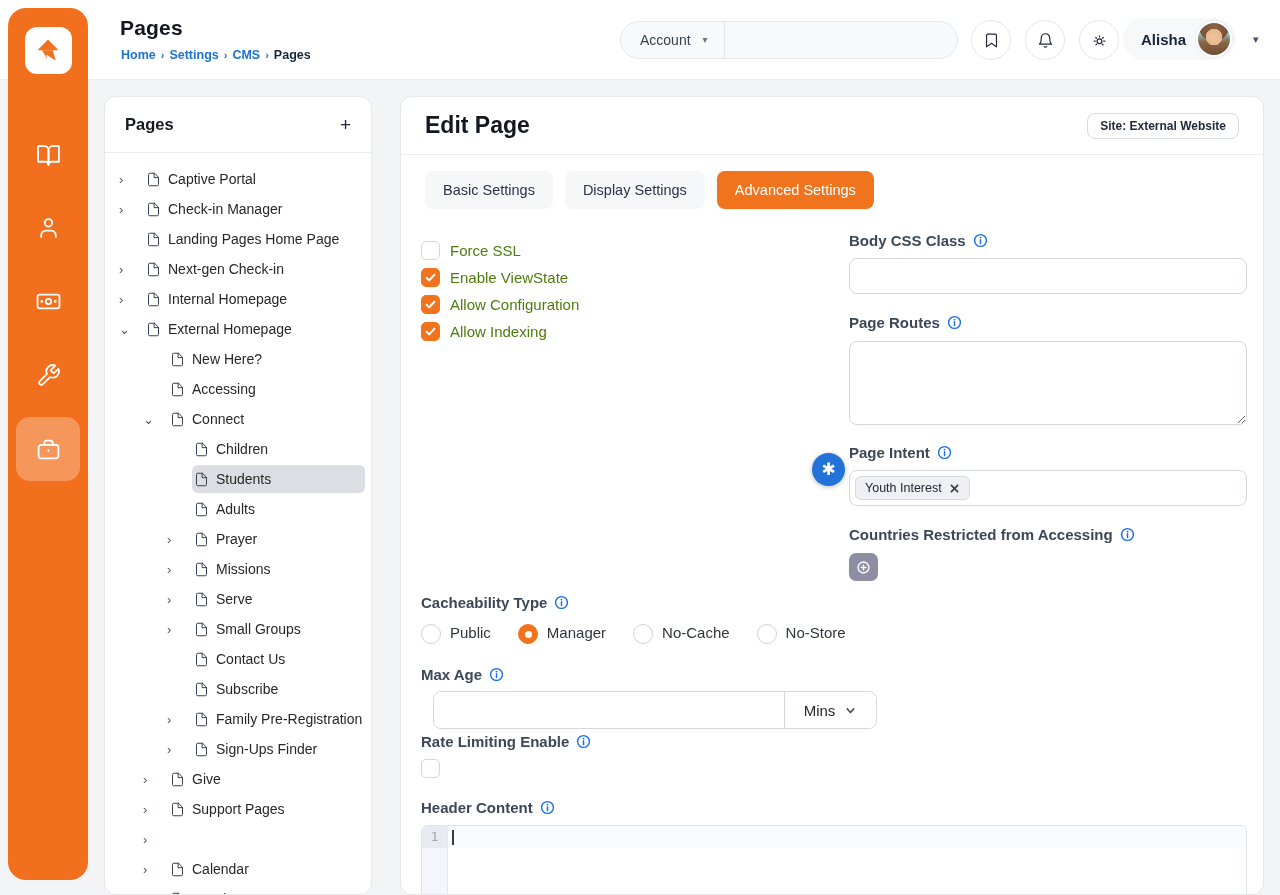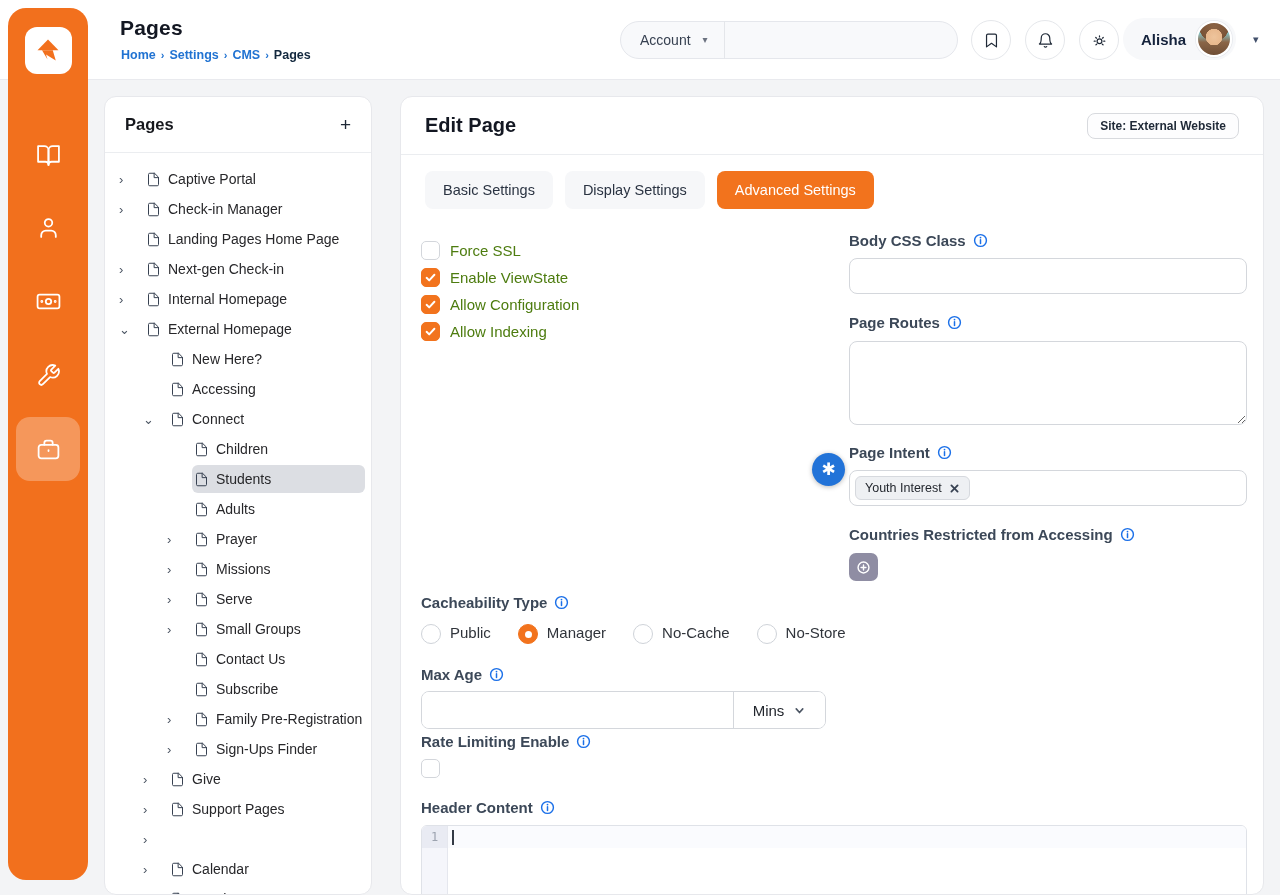--- a/index.html
+++ b/index.html
@@ -77,21 +77,21 @@
   .rbody { display:flex; align-items:center; gap:7px; flex:1; height:28px;
     border-radius:6px; padding-left:2px; }
   .sel .rbody { background:#dcdee3; }
   .ficon { width:15px; height:15px; stroke:#374151; fill:none; stroke-width:1.6;
     stroke-linecap:round; stroke-linejoin:round; flex:0 0 15px; }
   .tlabel { font-size:14px; color:#27272a; white-space:nowrap; }
 
   
   .card-head { height:58px; display:flex; align-items:center; justify-content:space-between;
     padding:0 24px 0 24px; border-bottom:1px solid #ebedf0; }
-  .card-title { font-size:20px; font-weight:700; color:#131722; }
+  .card-title { font-size:23px; font-weight:700; color:#131722; }
   .site-badge { border:1px solid #d8dade; border-radius:8px; padding:5px 12px;
     font-size:12px; font-weight:600; color:#1f2937; background:#fdfdfe; cursor:pointer; }
 
   .tabs { display:flex; gap:12px; margin:16px 24px 0 24px; }
   .tab { padding:11px 18px; border-radius:8px; font-size:14.5px; background:#f6f7f9;
     color:#2a3342; cursor:pointer; }
   .tab.active { background:#f2731d; color:#ffffff; }
 
   .fblock { position:absolute; }
   .flabel { display:flex; align-items:center; gap:7px; font-size:15px; font-weight:700;
@@ -130,22 +130,22 @@
 
   .radio-row { display:flex; align-items:center; gap:27px; }
   .radio-item { display:flex; gap:9px; cursor:pointer; }
   .radio { width:20px; height:20px; border-radius:50%; background:#fff;
     border:1.5px solid #cfd3d9; }
   .radio.on { background:#f2731d; border-color:#f2731d; position:relative; }
   .radio.on::after { content:""; position:absolute; left:6px; top:6px; width:7px; height:7px;
     border-radius:50%; background:#fff; }
   .radio-label { font-size:15px; color:#30343b; }
 
-  .maxage-group { display:flex; width:405px; height:38px; border:1px solid #d4d7dc;
-    border-radius:8px; overflow:hidden; background:#fff; }
+  .maxage-group { display:flex; width:444px; height:38px; border:1px solid #d4d7dc;
+    border-radius:8px; overflow:hidden; background:#fff;margin-left:12px; }
   .maxage-input { flex:1; border:0; outline:0; padding:0 10px; font-size:14px;
     font-family:"Liberation Sans", sans-serif; }
   .maxage-addon { width:92px; border-left:1px solid #d4d7dc; display:flex; align-items:center;
     justify-content:center; gap:9px; font-size:15px; color:#23272e; cursor:pointer;
     background:#fff; }
   .maxage-addon svg { width:13px; height:13px; stroke:#4b5563; fill:none; stroke-width:2;
     stroke-linecap:round; stroke-linejoin:round; }
 
   .code-editor { position:absolute; left:20px; top:728px; width:826px; height:160px;
     border:1px solid #dfe2e8; border-radius:6px; background:#fff; display:flex;

